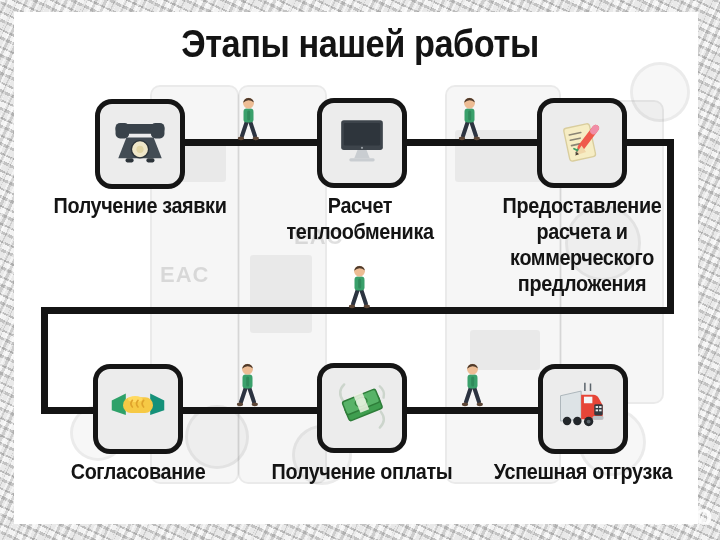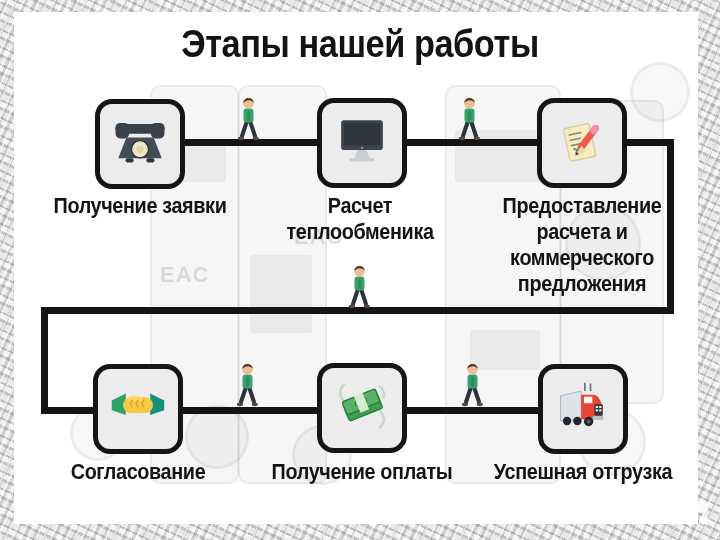--- a/index.html
+++ b/index.html
@@ -233,14 +233,15 @@
 
   <div class="watermark">
     <span>
       <svg width="32" height="32" viewBox="0 0 32 32">
         <circle cx="8" cy="8" r="4" fill="rgba(255,255,255,0.88)"></circle>
         <circle cx="9" cy="21" r="7" fill="rgba(255,255,255,0.88)"></circle>
         <circle cx="21.5" cy="10" r="6" fill="rgba(255,255,255,0.88)"></circle>
         <circle cx="23" cy="23" r="4.5" fill="rgba(255,255,255,0.88)"></circle>
       </svg>
     </span>
+    <span class="wm-text">Avito</span>
   </div>
 </div>
 
 </body></html>

